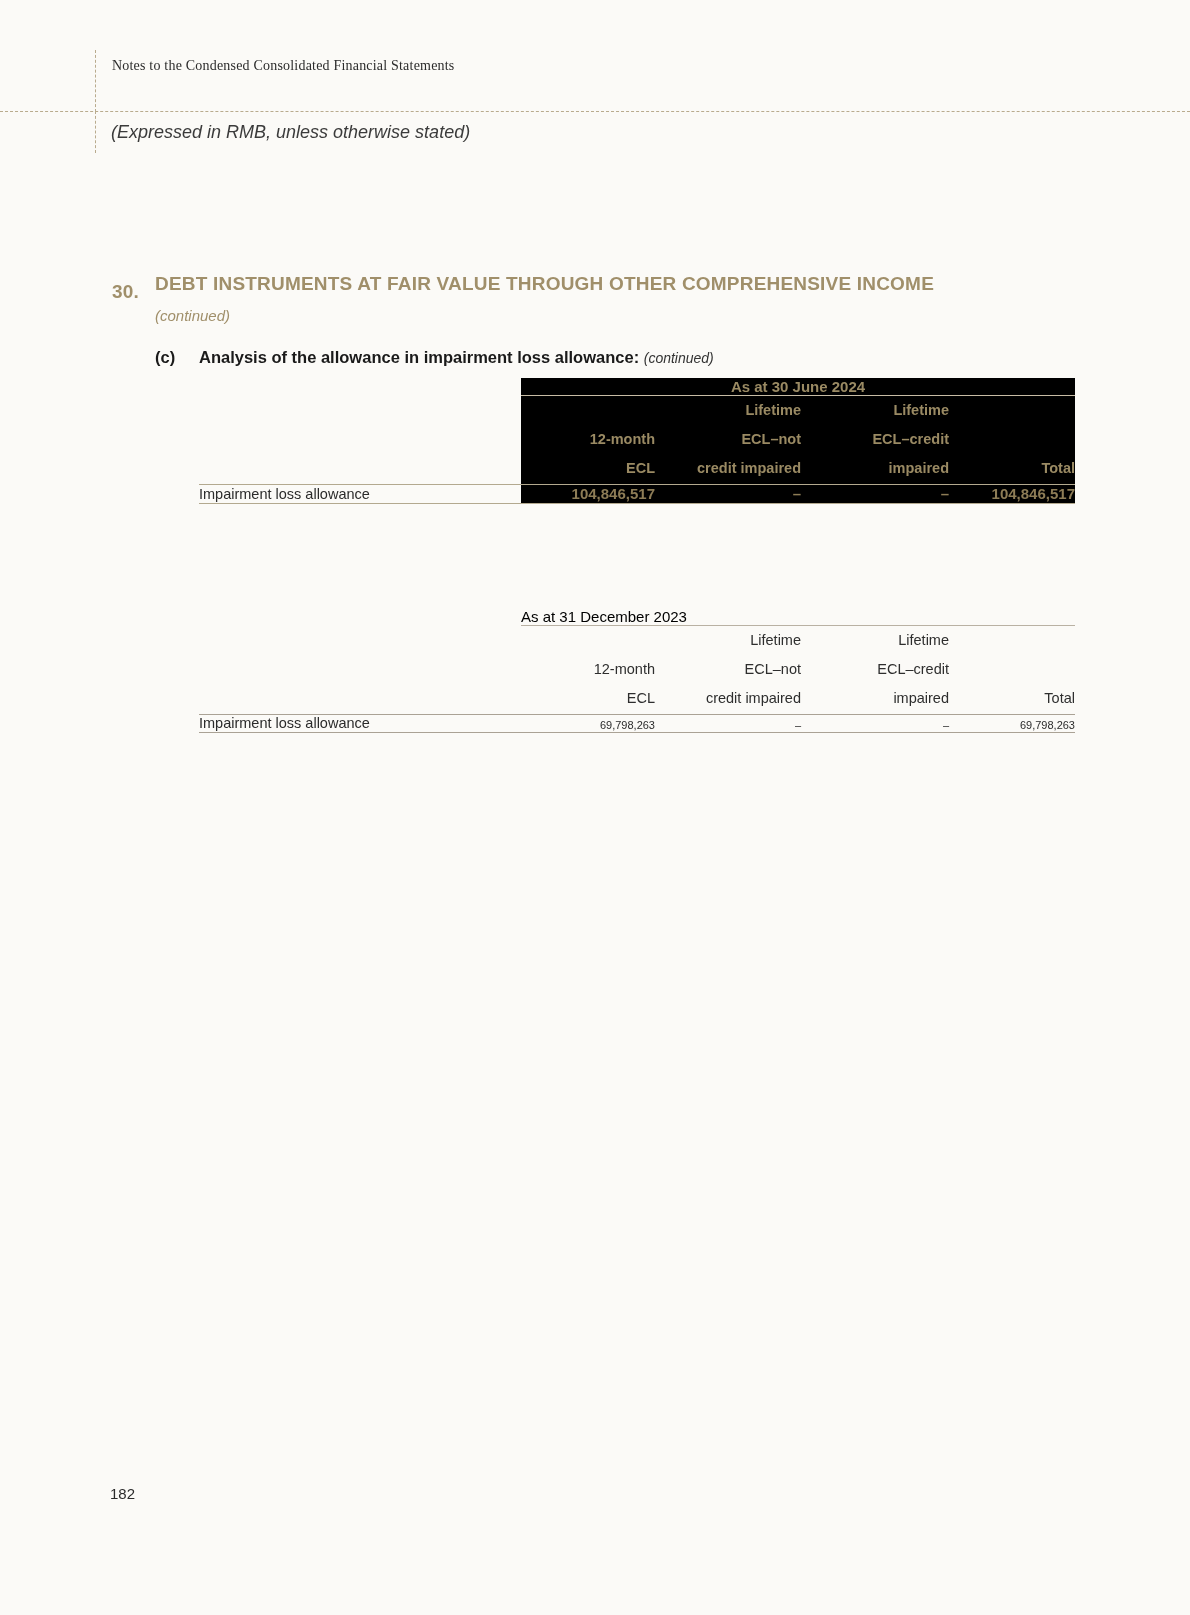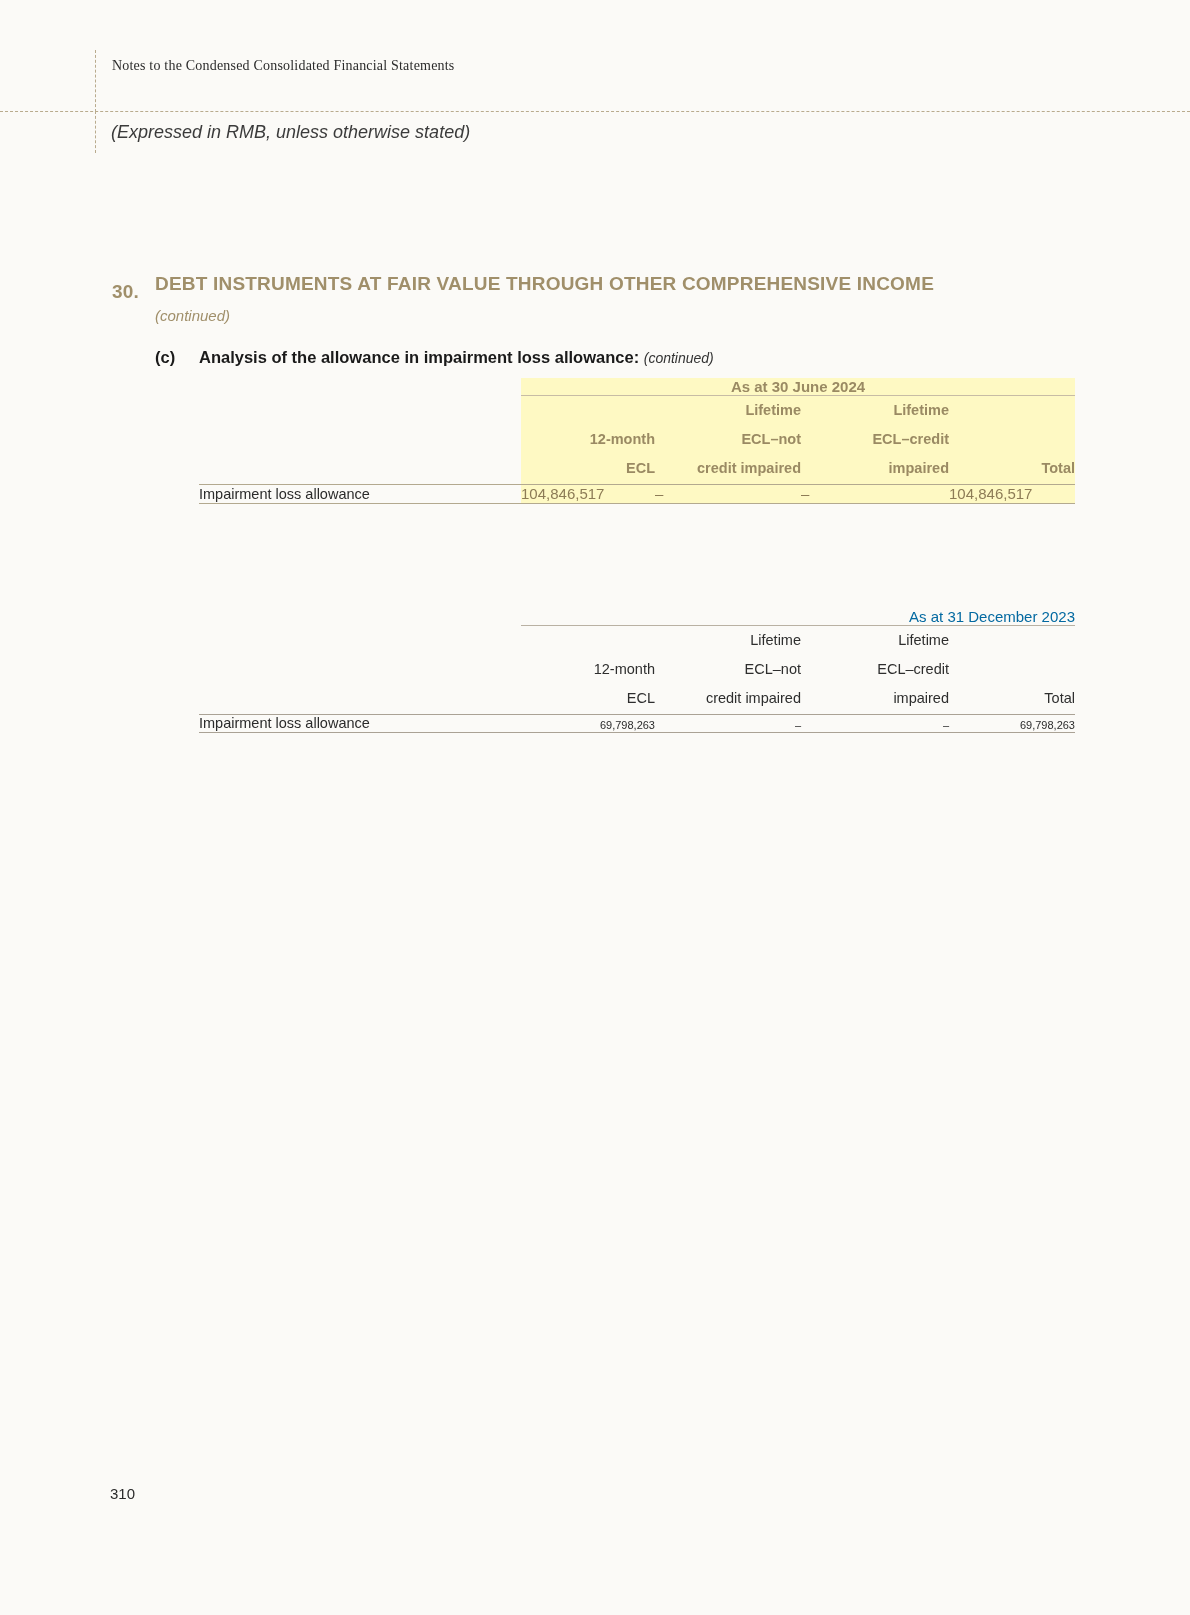--- a/index.html
+++ b/index.html
@@ -134,36 +134,36 @@
     width: 876px;
   }
 
   .col-label { width: 322px; }
   .col-a { width: 134px; }
   .col-b { width: 146px; }
   .col-c { width: 148px; }
   .col-d { width: 126px; }
 
   .shade {
-    background: #fef9c3;
+    background: #000000;
   }
 
   .period-head {
     text-align: center;
     font-size: 15px;
     font-weight: bold;
     color: #9a8a63;
     padding: 12px 0 11px 0;
     border-bottom: 1px solid #c7bca5;
   }
   .period-head-plain {
-    text-align: right;
+    text-align: left;
     font-size: 15px;
     font-weight: normal;
-    color: #0369a1;
+    color: #000000;
     padding: 12px 0 11px 0;
     border-bottom: 1px solid #b9b1a3;
   }
 
   .colhead {
     text-align: right;
     font-size: 14.5px;
     line-height: 29px;
     font-weight: bold;
     color: #9a8a63;
@@ -194,23 +194,23 @@
 
   .data-label {
     font-size: 14.5px;
     color: #2b2b2b;
     padding: 41px 0 17px 12px;
     text-align: left;
     margin-left: 6px;
   }
   .data-val {
     font-size: 15px;
-    font-weight: normal;
+    font-weight: bold;
     color: #8d7c56;
-    text-align: left;
+    text-align: right;
     padding: 41px 12px 17px 0;
   }
   .data-val-plain {
     font-size: 11px;
     font-weight: normal;
     color: #2b2b2b;
     text-align: right;
     padding: 41px 12px 17px 0;
   }
   .bottom-rule td {
@@ -363,13 +363,13 @@
     <tr class="bottom-rule-plain">
       <td></td>
       <td></td>
       <td></td>
       <td></td>
       <td></td>
     </tr>
   </tbody>
 </table>
 
-<div class="page-number">310</div>
+<div class="page-number">182</div>
 
 </body></html>

